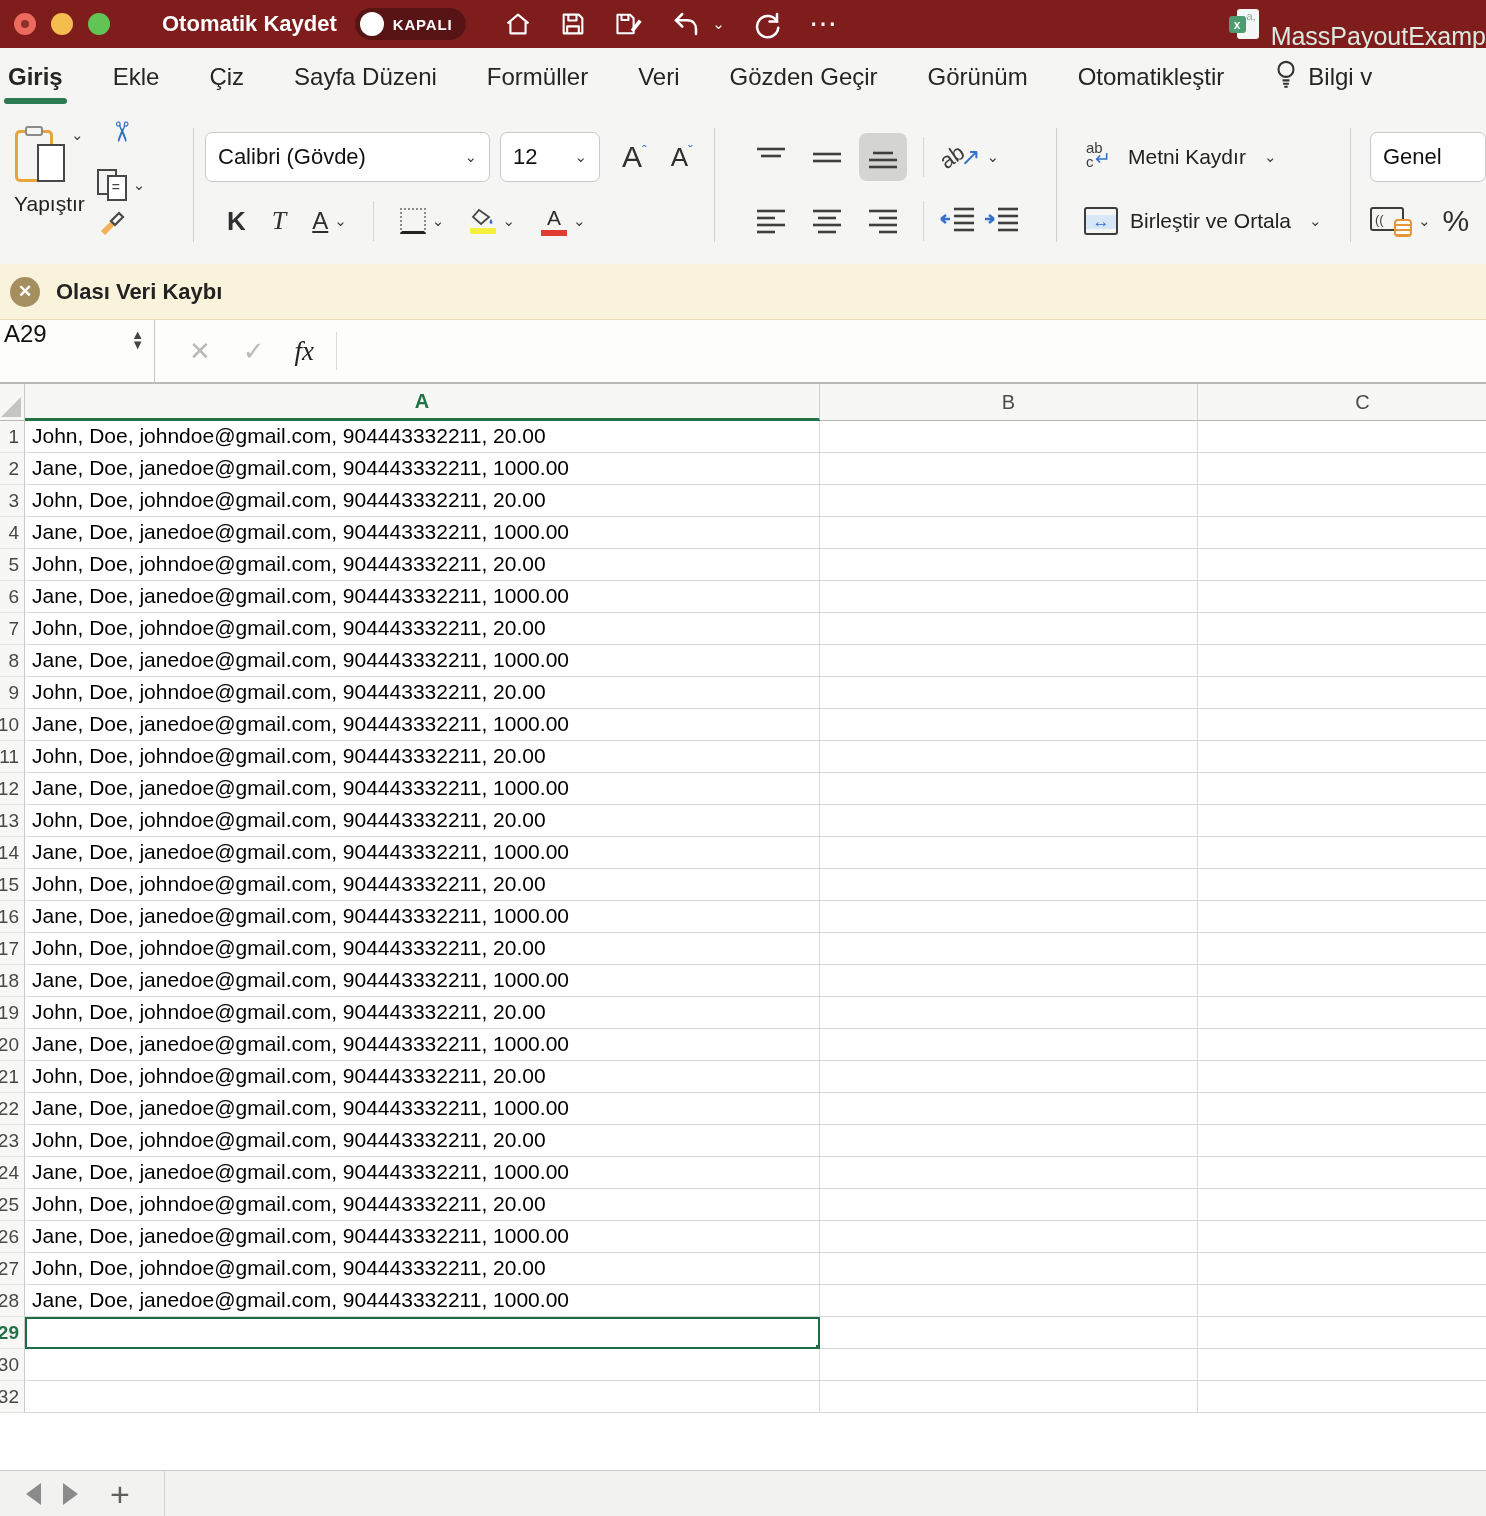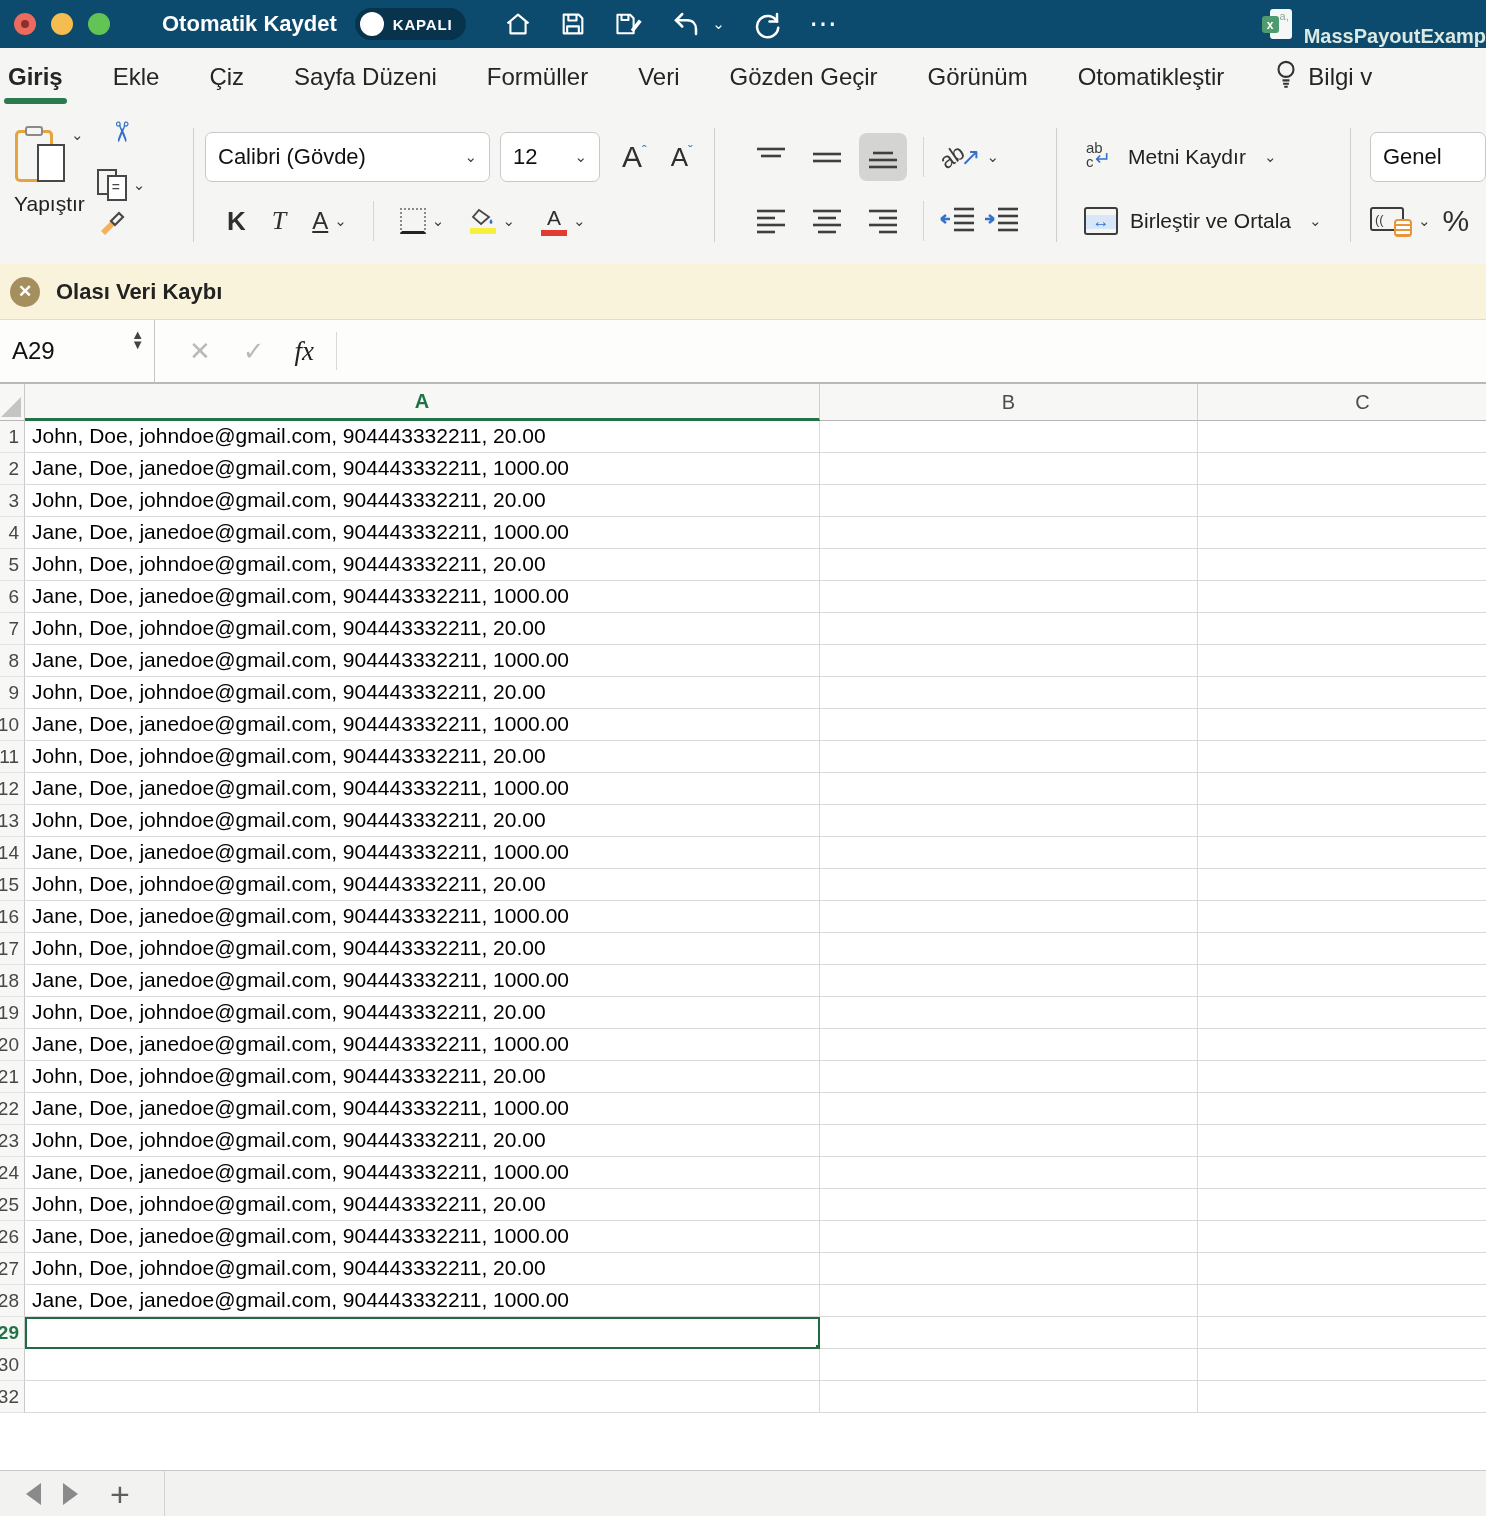--- a/index.html
+++ b/index.html
@@ -2,41 +2,41 @@
 <html><head>
 <meta charset="utf-8">
 <style>
   * { margin:0; padding:0; box-sizing:border-box; }
   body { background:#666; }
   .app { position:relative; width:1486px; height:1516px; overflow:hidden;
          font-family:"Liberation Sans", sans-serif; background:#fff; }
 
   
   .titlebar { position:absolute; top:0; left:0; width:100%; height:48px;
-              background:#0c4a6e; display:flex; align-items:center; }
+              background:#7f1d1d; display:flex; align-items:center; }
   .traffic { display:flex; gap:15px; margin-left:14px; }
   .tl { width:22px; height:22px; border-radius:50%; position:relative; }
   .tl.red{ background:#ec6a5e; } .tl.red::after{ content:""; position:absolute; left:7px; top:7px; width:8px; height:8px; border-radius:50%; background:rgba(60,0,0,.55);}
   .tl.yellow{ background:#f5bd4f; } .tl.green{ background:#61c454; }
   .autosave-label { color:#fff; font-size:22px; font-weight:bold; margin-left:52px; }
   .toggle { margin-left:18px; height:32px; background:rgba(0,0,0,.30); border-radius:16px;
             display:flex; align-items:center; padding:0 14px 0 5px; gap:9px; }
   .knob { width:24px; height:24px; border-radius:50%; background:#fff; }
   .toggle-state { color:#fff; font-size:15px; font-weight:bold; letter-spacing:.8px; }
   .tb-icons { display:flex; align-items:center; gap:27px; margin-left:38px; color:#fff; }
   .tb-icons svg { display:block; }
   .tb-chev { color:#fff; font-size:15px; margin-left:-16px; }
   .tb-ellipsis { color:#fff; font-size:28px; letter-spacing:2px; line-height:20px; }
   .tb-right { position:absolute; right:0; top:0; height:48px; display:flex; align-items:center; }
   .doc-icon { position:relative; width:30px; height:34px; margin-right:12px; }
   .doc-page { position:absolute; right:0; top:2px; width:22px; height:30px; background:#f5f8f6; border-radius:3px; }
   .doc-a { position:absolute; right:3px; top:3px; font-size:11px; color:#8aa795; }
   .doc-x { position:absolute; left:0; top:9px; width:17px; height:17px; background:#4d9b6e; border-radius:3px;
            color:#fff; font-size:12px; font-weight:bold; display:flex; align-items:center; justify-content:center; }
-  .doc-title { color:#dcE9e1; font-size:20px; font-weight:bold; white-space:nowrap;margin-top:25px; }
+  .doc-title { color:#dcE9e1; font-size:25px; font-weight:normal; white-space:nowrap;margin-top:25px; }
 
   
   .ribbon-tabs { position:absolute; top:48px; left:0; width:100%; height:58px; background:#f5f5f4;
                  display:flex; align-items:center; gap:50px; padding-left:8px; }
   .rtab { font-size:24px; color:#252525; position:relative; white-space:nowrap; }
   .rtab.active { font-weight:bold; }
   .rtab.active::after { content:""; position:absolute; left:-4px; right:-4px; bottom:-13px; height:6px;
                         border-radius:3px; background:#2c7a50; }
   .tellme { display:flex; align-items:center; gap:10px; font-size:24px; color:#252525; white-space:nowrap; }
 
@@ -90,21 +90,21 @@
              border-bottom:1px solid #e7ddbd; display:flex; align-items:center; white-space:nowrap; overflow:hidden; }
   .warn-ic { flex:0 0 30px; width:30px; height:30px; border-radius:50%; background:#a68f5e; color:#fff;
              display:flex; align-items:center; justify-content:center; font-size:17px; font-weight:bold; margin:0 16px 0 10px; }
   .warn-title { font-weight:bold; font-size:22px; color:#222; margin-right:18px; }
   .warn-msg { font-size:22px; color:#222; }
 
   
   .formula-row { position:absolute; top:320px; left:0; width:100%; height:64px; background:#fdfdfc;
                  border-bottom:2px solid #b9b9b9; display:flex; align-items:center; }
   .namebox { position:relative; width:155px; height:100%; border-right:1px solid #c6c6c6;
-             display:flex; align-items:center; font-size:24px; color:#111; padding-left:12px; }
+             display:flex; align-items:flex-start; font-size:24px; color:#111; padding-left:4px; }
   .stepper { position:absolute; right:10px; top:10px; display:flex; flex-direction:column; line-height:10px;
              font-size:13px; color:#444; }
   .fbtn { font-size:26px; color:#b9b9b9; } 
   .fx { font-family:"Liberation Serif", serif; font-style:italic; font-size:27px; color:#222; }
   .fdiv { width:1px; height:38px; background:#d9d9d9; margin-left:22px; }
 
   
   .grid { position:absolute; top:384px; left:0; width:100%; bottom:0; background:#fff; }
   .colhdr { display:flex; height:37px; background:#f7f7f6; }
   .corner { flex:0 0 43px; margin-left:-18px; position:relative; border-right:1px solid #c9c9c9; border-bottom:1px solid #b7b7b7; }

